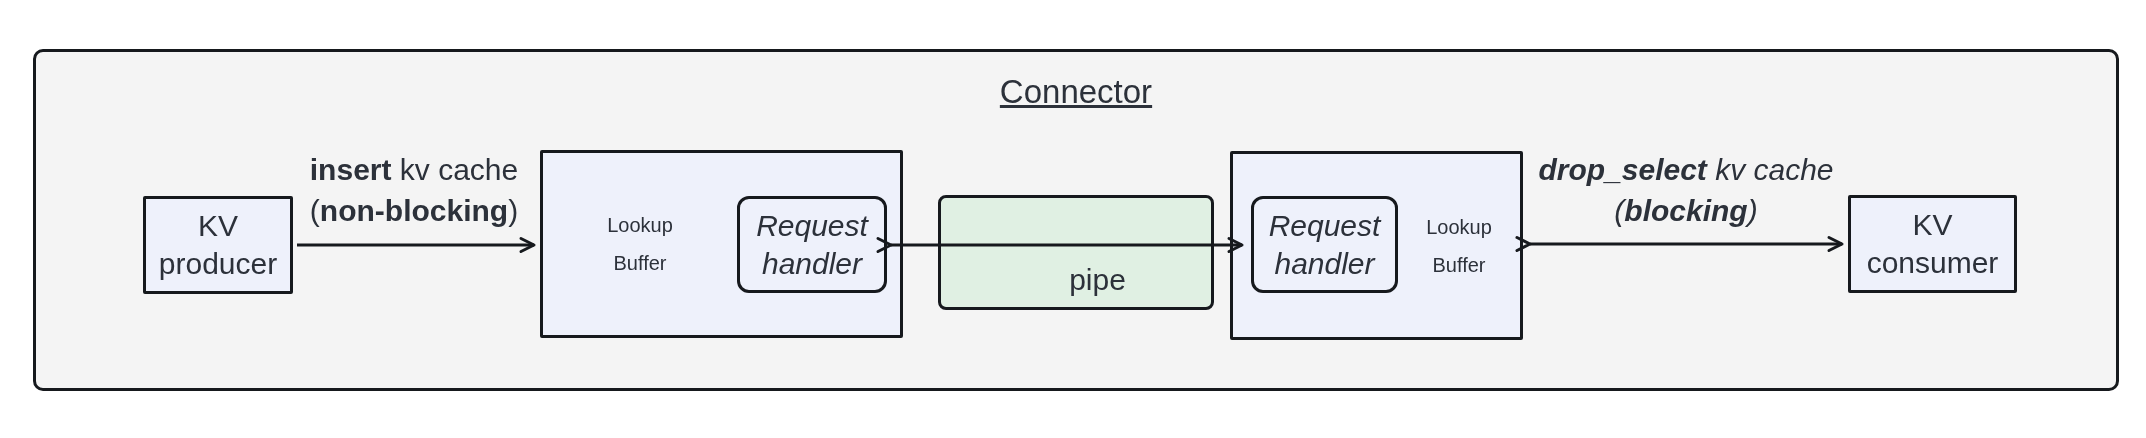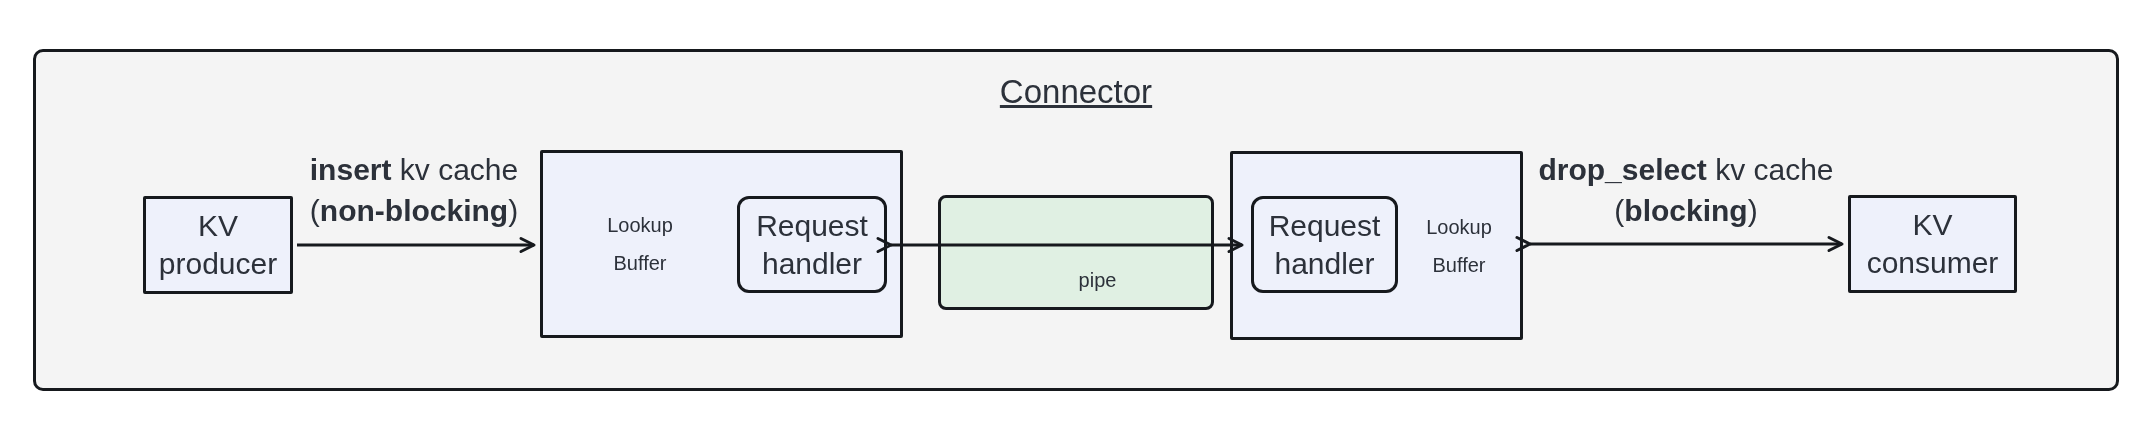--- a/index.html
+++ b/index.html
@@ -28,48 +28,48 @@
   .node{
     position:absolute;background:var(--node-fill);
     border:3px solid var(--border);border-radius:2px;box-sizing:border-box;
     display:flex;flex-direction:column;align-items:center;justify-content:center;
     font-size:30px;line-height:38px;text-align:center;
   }
   .subnode{
     position:absolute;background:var(--node-fill);
     border:3px solid var(--border);border-radius:12px;box-sizing:border-box;
     display:flex;flex-direction:column;align-items:center;justify-content:center;
-    font-size:30px;line-height:38px;text-align:center;
+    font-size:30px;line-height:38px;text-align:center;font-style:italic;
   }
   .kv-producer{left:143px;top:196px;width:150px;height:98px;}
   .kv-consumer{left:1848px;top:195px;width:169px;height:98px;}
   .lb-left{left:540px;top:150px;width:363px;height:188px;display:block;}
   .lb-right{left:1230px;top:151px;width:293px;height:189px;display:block;}
   .lb-label{
     position:absolute;top:0;bottom:0;
     display:flex;flex-direction:column;align-items:center;justify-content:center;
     font-size:20px;line-height:38px;text-align:center;
   }
   .lb-left .lb-label{left:0;width:194px;}
   .lb-right .lb-label{left:165px;width:122px;}
   .rh-left{left:194px;top:43px;width:150px;height:97px;}
   .rh-right{left:18px;top:42px;width:147px;height:97px;}
   .pipe{
     position:absolute;left:938px;top:195px;width:276px;height:115px;
     background:var(--pipe-fill);border:3px solid var(--border);border-radius:8px;
     box-sizing:border-box;display:flex;align-items:flex-end;justify-content:center;
-    font-size:20px;line-height:36px;padding-left:43px;
+    font-size:30px;line-height:36px;padding-left:43px;
   }
   .pipe-label{padding-bottom:9px;}
   .edge-label{
     position:absolute;text-align:center;font-size:30px;line-height:41px;
   }
   .edge-label .b{font-weight:bold;}
   .edge-label-left{left:294px;top:149px;width:240px;}
-  .edge-label-right{left:1527px;top:149px;width:318px;}
+  .edge-label-right{left:1527px;top:149px;width:318px;font-style:italic;}
   .wires{position:absolute;left:0;top:0;width:2146px;height:438px;pointer-events:none;}
   .wires line{stroke:var(--border);stroke-width:3px;}
   .wires .head{stroke:var(--border);stroke-width:3px;fill:none;stroke-linecap:round;stroke-linejoin:round;}
 </style>
 </head>
 <body>
 
 <div class="canvas">
 
   <div class="outer"></div>

